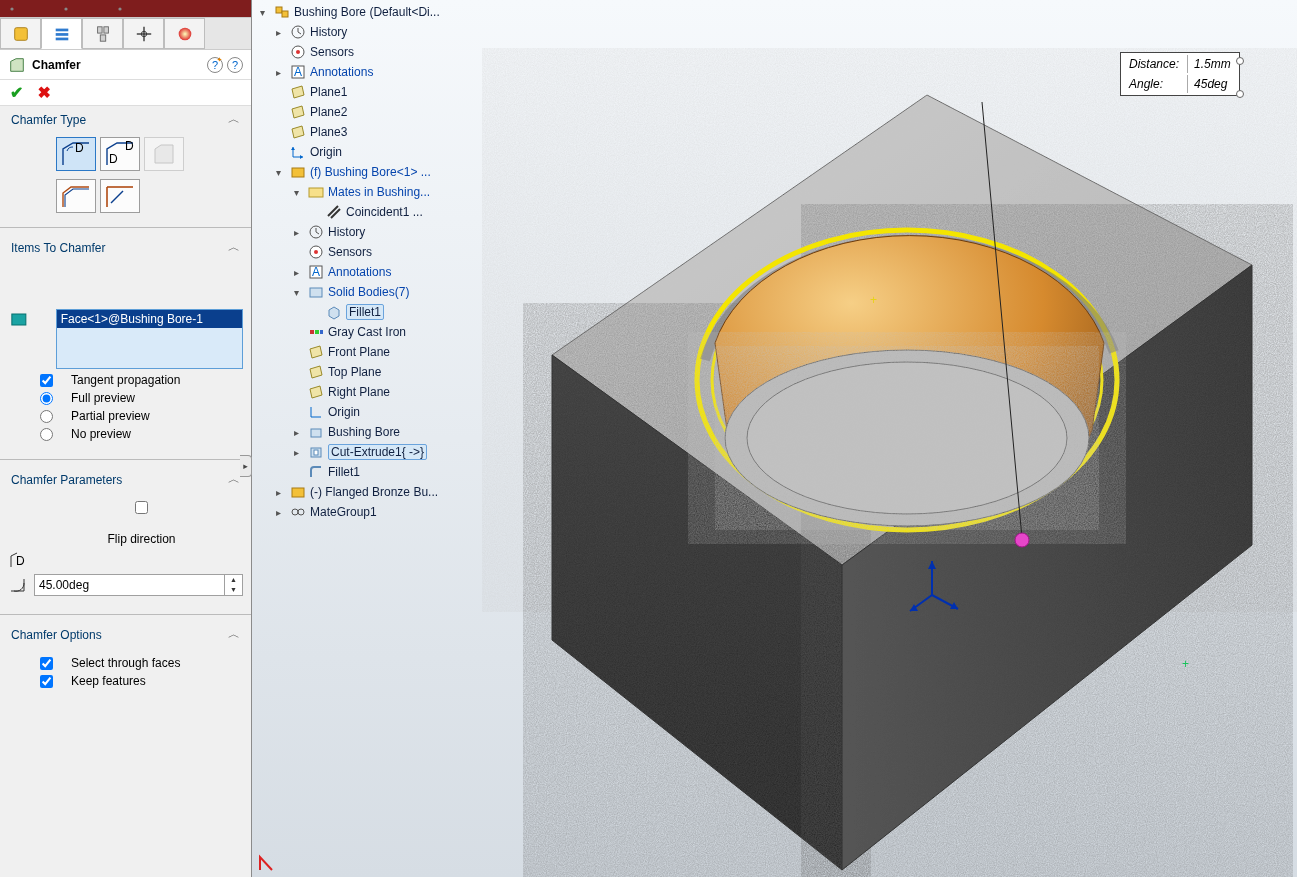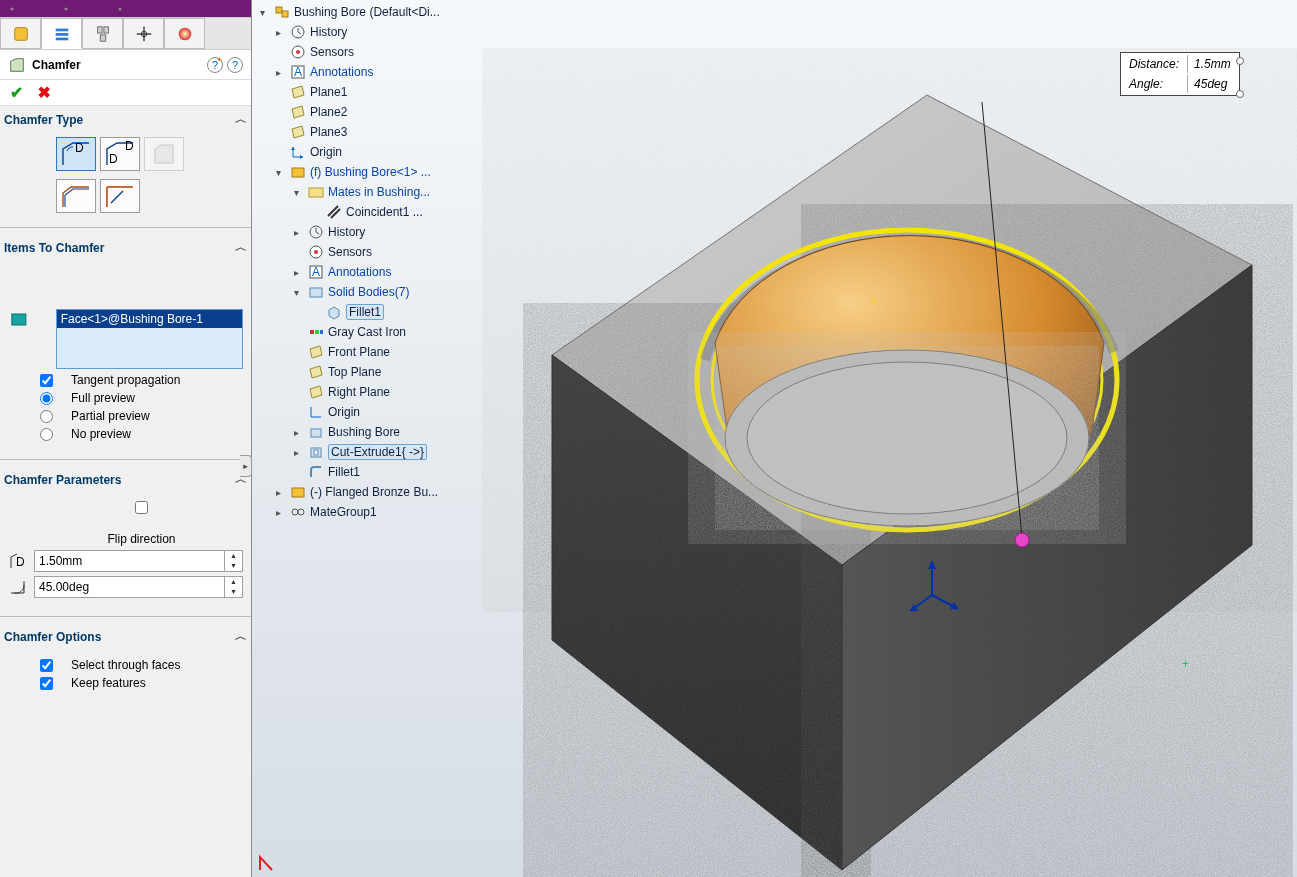--- a/index.html
+++ b/index.html
@@ -1,39 +1,39 @@
 <!DOCTYPE html>
 <html><head>
 <meta charset="utf-8">
 <style>
   * { box-sizing: border-box; margin: 0; padding: 0; font-family: "Segoe UI", Tahoma, sans-serif; font-size: 12px; }
   body { width: 1297px; height: 877px; background: #fff; overflow: hidden; display: flex; }
   
   
-  .left-panel { width: 252px; height: 100%; border-right: 1px solid #8b8b8b; background: #701a75; display: flex; flex-direction: column; }
+  .left-panel { width: 252px; height: 100%; border-right: 1px solid #8b8b8b; background: #7f1d1d; display: flex; flex-direction: column; }
   
   .top-small-icons { height: 18px; display: flex; align-items: center; padding-left: 8px; gap: 46px; border-bottom: 1px solid #ccc; }
   .tiny-dot { width: 8px; height: 8px; }
   
   .tab-row { height: 32px; display: flex; border-bottom: 1px solid #ccc; background: #e6e6e6; }
   .tab-btn { width: 41px; height: 31px; border: 1px solid #bdbdbd; background: #f3f3f3; display:flex; align-items:center; justify-content:center; cursor:pointer; }
   .tab-btn.active { background:#fff; border-bottom:1px solid #fff; }
   .tab-btn svg { width:18px; height:18px; }
   
   .feature-title-row { height: 30px; display:flex; align-items:center; padding: 0 8px; border-bottom:1px solid #ddd; background: #fff;}
   .feature-title-row .t-icon { width:18px; height:18px; margin-right:6px; }
   .feature-title-row .t-label { flex:1; font-weight:600; }
   .help-icon { width:16px; height:16px; border:1px solid #888; border-radius:50%; display:flex; align-items:center; justify-content:center; margin-left:4px; color:#06c; font-size:11px; cursor:pointer;}
   
   .ok-cancel-row { height: 26px; display:flex; align-items:center; gap:14px; padding-left:10px; border-bottom:1px solid #ddd; background:#fff;}
   .check-mark { color:#1a9f20; font-size:16px; font-weight:bold; cursor:pointer;}
   .x-mark { color:#d11; font-size:16px; font-weight:bold; cursor:pointer;}
   
   .panel-scroll { flex:1; overflow-y:auto; background:#f0f0f0; }
-  .section-head { display:flex; align-items:center; justify-content:space-between; padding: 5px 4px; font-weight:700; color:#003a6b; cursor:pointer;}
+  .section-head { display:flex; align-items:center; justify-content:space-between; padding: 5px 11px; font-weight:400; color:#003a6b; cursor:pointer;}
   .section-head .chev { color:#555; font-size:12px;}
   .section-body { padding: 4px 8px 8px 8px; }
   
   
   .type-grid { display:flex; flex-wrap:wrap; gap:4px; padding-left:48px;}
   .type-btn { width:40px; height:34px; border:1px solid #9d9d9d; background:#fcfcfc; cursor:pointer; position:relative; display:flex; align-items:center; justify-content:center;}
   .type-btn.sel { border:1px solid #2b78c6; background:#cfe4f7; }
   .type-btn.dim { opacity:.4;}
   .type-btn svg { width:30px; height:26px; }
   
@@ -244,27 +244,20 @@
           <input type="checkbox" style="">
           <span>Flip direction</span>
         </div>
       <div class="param-row">
         <div class="param-icon">
             <svg viewBox="0 0 20 20">
               <polyline points="3,17 3,6 9,3" fill="none" stroke="#333"></polyline>
               <text x="8" y="15" font-size="8">D</text>
             </svg>
           </div>
-        <div class="param-input">
-          <input value="1.50mm" style="">
-          <div class="spinner">
-              <div>▲</div>
-              <div>▼</div>
-            </div>
-        </div>
       </div>
       <div class="param-row">
         <div class="param-icon">
             <svg viewBox="0 0 20 20">
               <polyline points="3,16 16,16 16,4" fill="none" stroke="#333"></polyline>
               <path d="M6 16 A8 8 0 0 0 16 8" fill="none" stroke="#333"></path>
             </svg>
           </div>
         <div class="param-input">
           <input value="45.00deg" style="">

